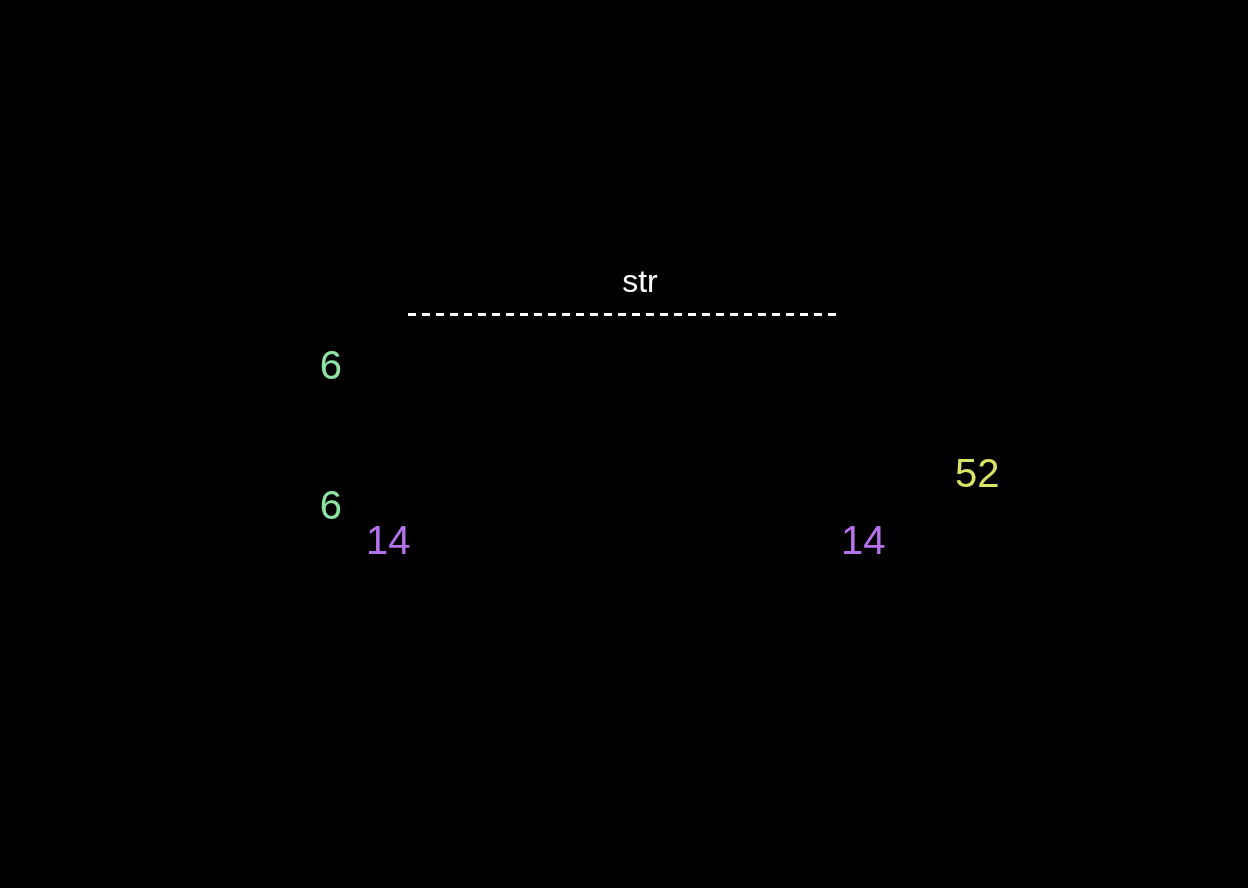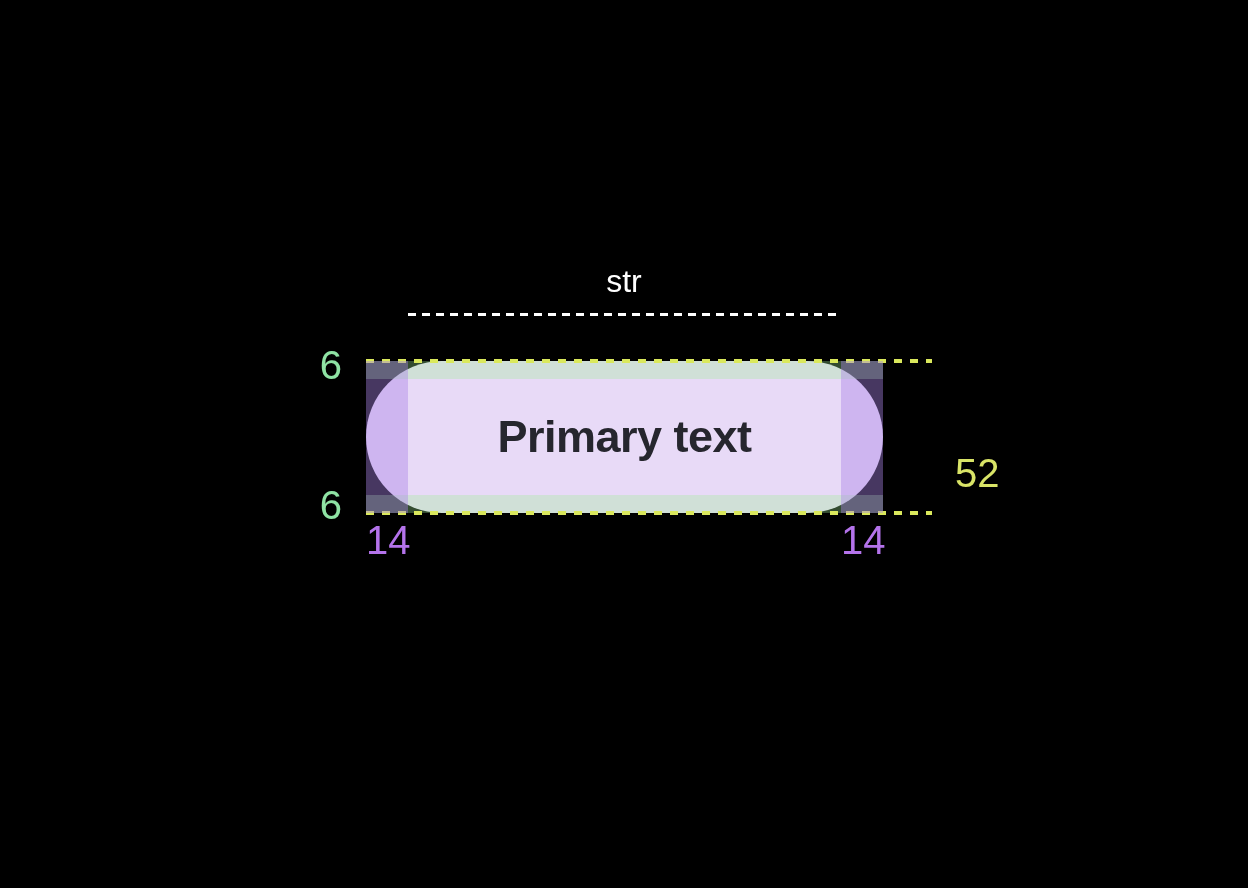--- a/index.html
+++ b/index.html
@@ -14,21 +14,21 @@
   .stage {
     position: relative;
     width: 1248px;
     height: 888px;
     background: var(--background, #000);
   }
   .abs { position: absolute; }
 
   
   .str-label {
-    left: 408px; top: 263px; width: 432px;
+    left: 424px; top: 263px; width: 432px;
     text-align: center;
     font-size: 32px; line-height: 36px;
     color: var(--str_label, #fff);
   }
   .str-line {
     left: 408px; top: 313px; width: 432px; height: 3px;
     background: repeating-linear-gradient(90deg,
       var(--measure_line_white, #fff) 0 8px, transparent 8px 14px);
   }
 
@@ -87,30 +87,20 @@
   .height-52    { left: 955px; top: 417px; }
 </style>
 </head>
 <body>
 
 <div class="stage">
 
   <div class="abs str-label">str</div>
   <div class="abs str-line"></div>
 
-  <div class="abs spec-box">
-    <div class="abs pill"></div>
-    <div class="abs btn-text">Primary text</div>
-    <div class="abs strip-top"></div>
-    <div class="abs strip-bottom"></div>
-    <div class="abs edge-line top"></div>
-    <div class="abs edge-line bottom"></div>
-    <div class="abs strip-left"></div>
-    <div class="abs strip-right"></div>
-  </div>
 
   <div class="abs num pad-v pad-top-6">6</div>
   <div class="abs num pad-v pad-bottom-6">6</div>
   <div class="abs num pad-h pad-left-14">14</div>
   <div class="abs num pad-h pad-right-14">14</div>
   <div class="abs num hgt height-52">52</div>
 
 </div>
 
 </body></html>

